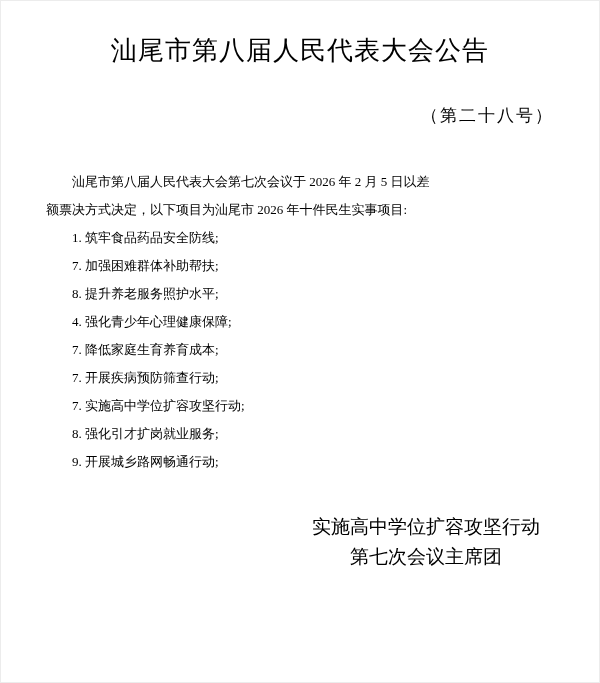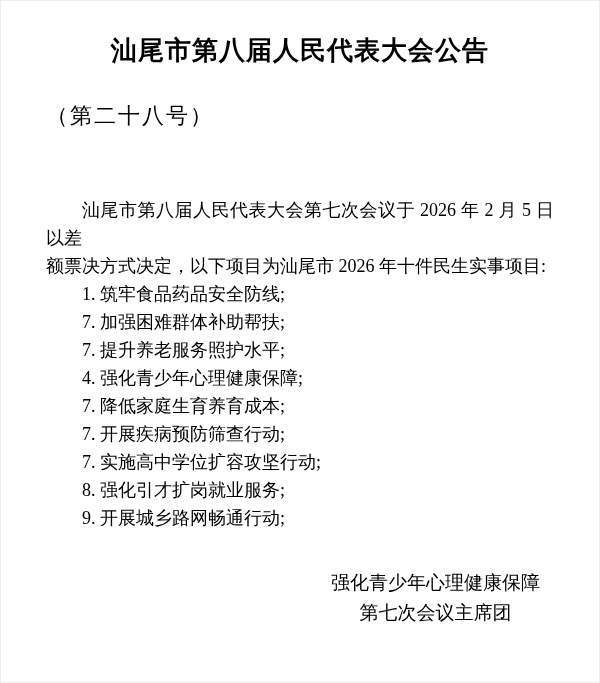--- a/index.html
+++ b/index.html
@@ -15,34 +15,34 @@
     box-sizing: border-box;
     width: 600px;
     height: 683px;
     padding: 33px 45px 0 45px;
     border: 1px solid #ececec;
   }
   .title {
     margin: 0;
     font-size: 26px;
     line-height: 34px;
-    font-weight: 700;
+    font-weight: 400;
     text-align: center;
     letter-spacing: 1px;
   }
   .doc-number {
     margin-top: 36px;
-    font-size: 22px;
+    font-size: 17px;
     line-height: 24px;
-    text-align: left;
+    text-align: right;
     letter-spacing: 2px;
   }
   .body-block {
-    margin-top: 68px;
-    font-size: 18px;
+    margin-top: 40px;
+    font-size: 13px;
     line-height: 28px;
     text-align: justify;
   }
   .line { min-height: 28px; }
   .indent { text-indent: 2em; }
   .signature {
     margin-top: 36px;
     margin-left: auto;
     margin-right: 14px;
     width: max-content;
@@ -59,29 +59,29 @@
   <h1 class="title">汕尾市第八届人民代表大会公告</h1>
 
   <div class="doc-number">（第二十八号）</div>
 
   <div class="body-block">
     <div class="line indent">汕尾市第八届人民代表大会第七次会议于 2026 年 2 月 5 日以差</div>
     <div class="line">额票决方式决定，以下项目为汕尾市 2026 年十件民生实事项目:</div>
 
     <div class="line indent">1. 筑牢食品药品安全防线;</div>
     <div class="line indent">7. 加强困难群体补助帮扶;</div>
-    <div class="line indent">7. 提升养老服务照护水平;</div>
+    <div class="line indent">8. 提升养老服务照护水平;</div>
     <div class="line indent">4. 强化青少年心理健康保障;</div>
     <div class="line indent">7. 降低家庭生育养育成本;</div>
     <div class="line indent">7. 开展疾病预防筛查行动;</div>
     <div class="line indent">7. 实施高中学位扩容攻坚行动;</div>
     <div class="line indent">8. 强化引才扩岗就业服务;</div>
     <div class="line indent">9. 开展城乡路网畅通行动;</div>
 
   </div>
 
   <div class="signature">
-    <div class="sig-line">强化青少年心理健康保障</div>
+    <div class="sig-line">实施高中学位扩容攻坚行动</div>
     <div class="sig-line">第七次会议主席团</div>
 
   </div>
 
 </div>
 
 </body></html>

